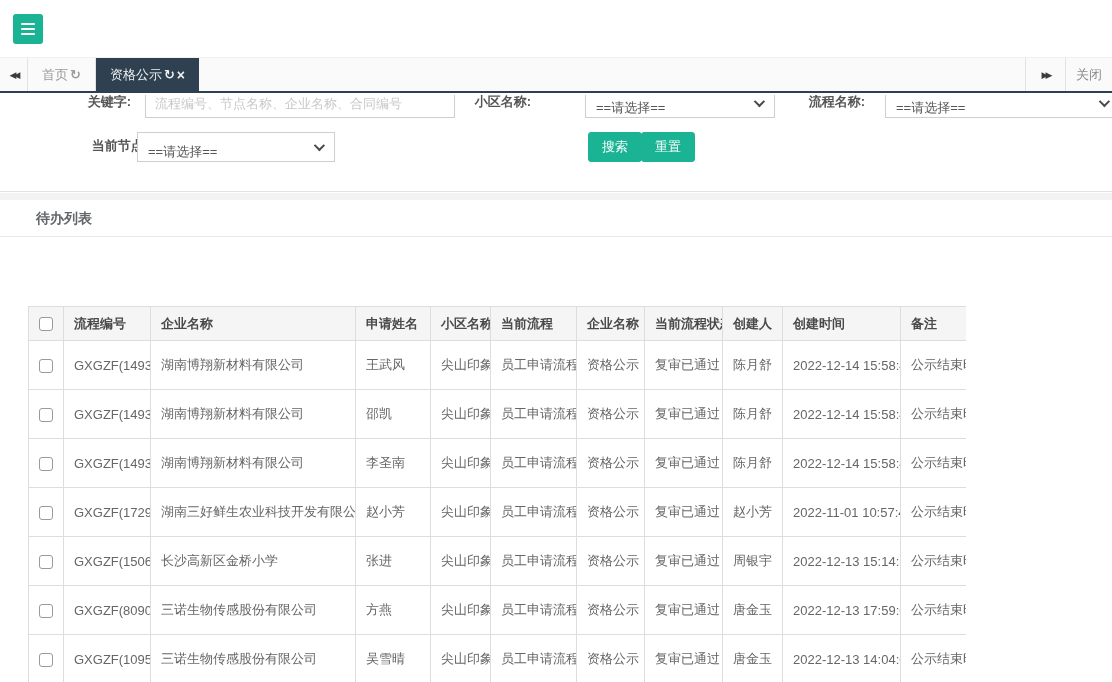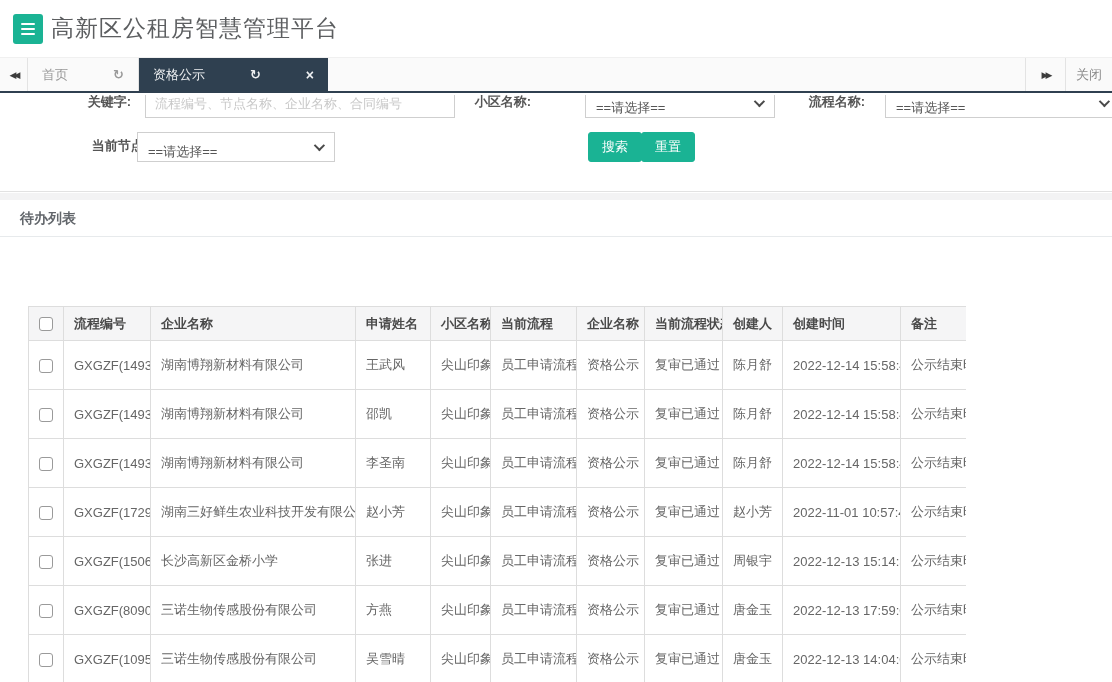--- a/index.html
+++ b/index.html
@@ -15,21 +15,21 @@
   .menu-btn i { display:block; width:14px; height:2px; background:#fff; border-radius:1px; }
   .app-title { margin-left:8px; font-size:23px; color:#5c5e60; letter-spacing:1px; }
 
   
   .tabbar { position:absolute; left:0; top:58px; width:1112px; height:35px; background:#fafafa;
     border-bottom:2px solid #2f4050; display:flex; align-items:stretch; }
   .nav-arrow { width:28px; display:flex; align-items:center; justify-content:center;
     color:#444; background:#fafafa; cursor:pointer; border-right:1px solid #e3e3e3; }
   .nav-arrow .tri { font-size:9px; letter-spacing:-3px; color:#3c3c3c; }
   .tab { display:flex; align-items:center; padding:0 14px; font-size:13px; color:#999;
-    background:#fafafa; border-right:1px solid #e3e3e3; cursor:pointer; white-space:nowrap;gap:43px; }
+    background:#fafafa; border-right:1px solid #e3e3e3; cursor:pointer; white-space:nowrap; }
   .tab .refresh { font-weight:bold; font-size:13px; margin-left:2px; }
   .tab.active { background:#2f4050; color:#eef0f2; border-right:none; }
   .tab.active .close-x { font-weight:bold; margin-left:2px; font-size:14px; line-height:1; }
   .tab-spacer { flex:1; }
   .nav-arrow.right { border-right:none; border-left:1px solid #e3e3e3; width:40px; }
   .close-menu { display:flex; align-items:center; padding:0 10px; font-size:13px; color:#8a8a8a;
     border-left:1px solid #e3e3e3; cursor:pointer; white-space:nowrap; }
 
   
   .form-panel { position:absolute; left:0; top:95px; width:1112px; height:97px;
@@ -54,21 +54,21 @@
     color:#fff; font-size:13px; border:1px solid #1ab394; border-radius:3px; cursor:pointer;
     font-family:inherit; }
   .btn-search { left:588px; }
   .btn-reset  { left:641px; }
 
   
   .gap { position:absolute; left:0; top:193px; width:1112px; height:7px; background:#f3f3f4; }
 
   
   .list-panel { position:absolute; left:0; top:200px; width:1112px; height:482px; background:#fff; }
-  .panel-title { height:37px; line-height:36px; padding-left:20px; font-size:14px;
+  .panel-title { height:37px; line-height:36px; padding-left:36px; font-size:14px;
     font-weight:bold; color:#62666b; border-bottom:1px solid #e7eaec; background:#fff; }
 
   .table-wrap { position:absolute; left:28px; top:106px; width:938px; height:376px; overflow:hidden; }
   table { border-collapse:collapse; table-layout:fixed; width:1222px; background:#fff; }
   th, td { border:1px solid #ddd; font-size:13px; overflow:hidden; white-space:nowrap; }
   thead th { height:34px; background:#f5f5f6; color:#4a4a4a; font-weight:bold;
     text-align:left; padding:0 10px; }
   tbody td { height:49px; color:#666; padding:0 10px; background:#fff; }
   th.col-check, td.col-check { text-align:center; padding:0; }
   .cb { display:inline-block; width:14px; height:14px; border:1px solid #9a9a9a;
@@ -82,21 +82,20 @@
 <body>
 
 <div id="app">
 
   <div class="topbar">
     <div class="menu-btn">
       <i></i>
         <i></i>
         <i></i>
     </div>
-    <div class="app-title">高新区公租房智慧管理平台</div>
   </div>
 
   <div class="tabbar">
     <div class="nav-arrow">
       <span class="tri">◀◀</span>
     </div>
     <div class="tab">
       <span>首页</span>
       <span class="refresh">↻</span>
     </div>

